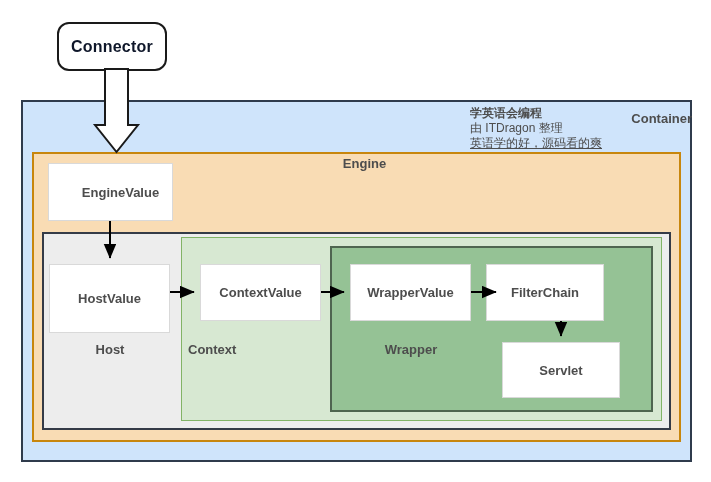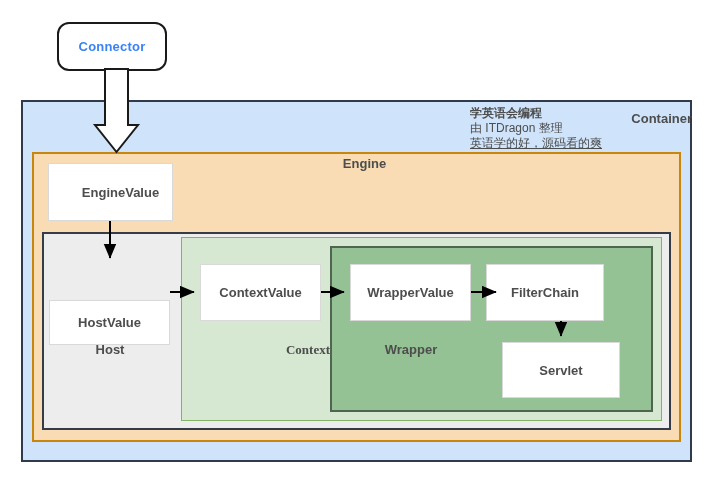--- a/index.html
+++ b/index.html
@@ -23,21 +23,21 @@
 
   
   .connector {
     left: 57px; top: 22px; width: 110px; height: 49px;
     background: #ffffff;
     border: 2px solid #1a1a1a;
     border-radius: 12px;
     display: flex; align-items: center; justify-content: center;
   }
   .connector .lbl {
-    font-size: 13px; font-weight: bold; color: #3b82f6;
+    font-size: 16px; font-weight: bold; color: #0f172a;
     letter-spacing: .2px;
   }
 
   
   .container-box {
     left: 21px; top: 100px; width: 671px; height: 362px;
     background: #cfe4fb;
     border: 2px solid #2f3b4c;
   }
   .container-title {
@@ -79,23 +79,23 @@
     font-size: 13px; font-weight: bold; color: #4d4d4d;
   }
 
   
   .context-box {
     left: 181px; top: 237px; width: 481px; height: 184px;
     background: #d7e8d2;
     border: 1px solid #82b366;
   }
   .context-title {
-    left: 208px; top: 342px; width: 122px;
-    text-align: right;
-    font-size: 13px; font-weight: bold; color: #4d4d4d; font-family: Liberation Serif, serif;
+    left: 188px; top: 342px; width: 122px;
+    text-align: left;
+    font-size: 13px; font-weight: bold; color: #4d4d4d;
   }
 
   
   .wrapper-box {
     left: 330px; top: 246px; width: 323px; height: 166px;
     background: #95c295;
     border: 2px solid #4f6550;
   }
   .wrapper-title {
     left: 350px; top: 342px; width: 122px;
@@ -104,21 +104,21 @@
   }
 
   
   .node {
     background: #ffffff;
     border: 1px solid #d9d9d9;
     display: flex; align-items: center; justify-content: center;
     font-size: 13px; font-weight: bold; color: #4d4d4d;
   }
   .n-engineval  { left: 48px;  top: 163px; width: 125px; height: 58px; padding-left: 20px; }
-  .n-hostval    { left: 49px;  top: 264px; width: 121px; height: 45px; margin-top: 36px; }
+  .n-hostval    { left: 49px;  top: 264px; width: 121px; height: 69px; }
   .n-contextval { left: 200px; top: 264px; width: 121px; height: 57px; }
   .n-wrapperval { left: 350px; top: 264px; width: 121px; height: 57px; }
   .n-filter     { left: 486px; top: 264px; width: 118px; height: 57px; text-align: center; }
   .n-servlet    { left: 502px; top: 342px; width: 118px; height: 56px; }
 
   
   .arrows {
     left: 0; top: 0; width: 711px; height: 482px;
     pointer-events: none;
   }

